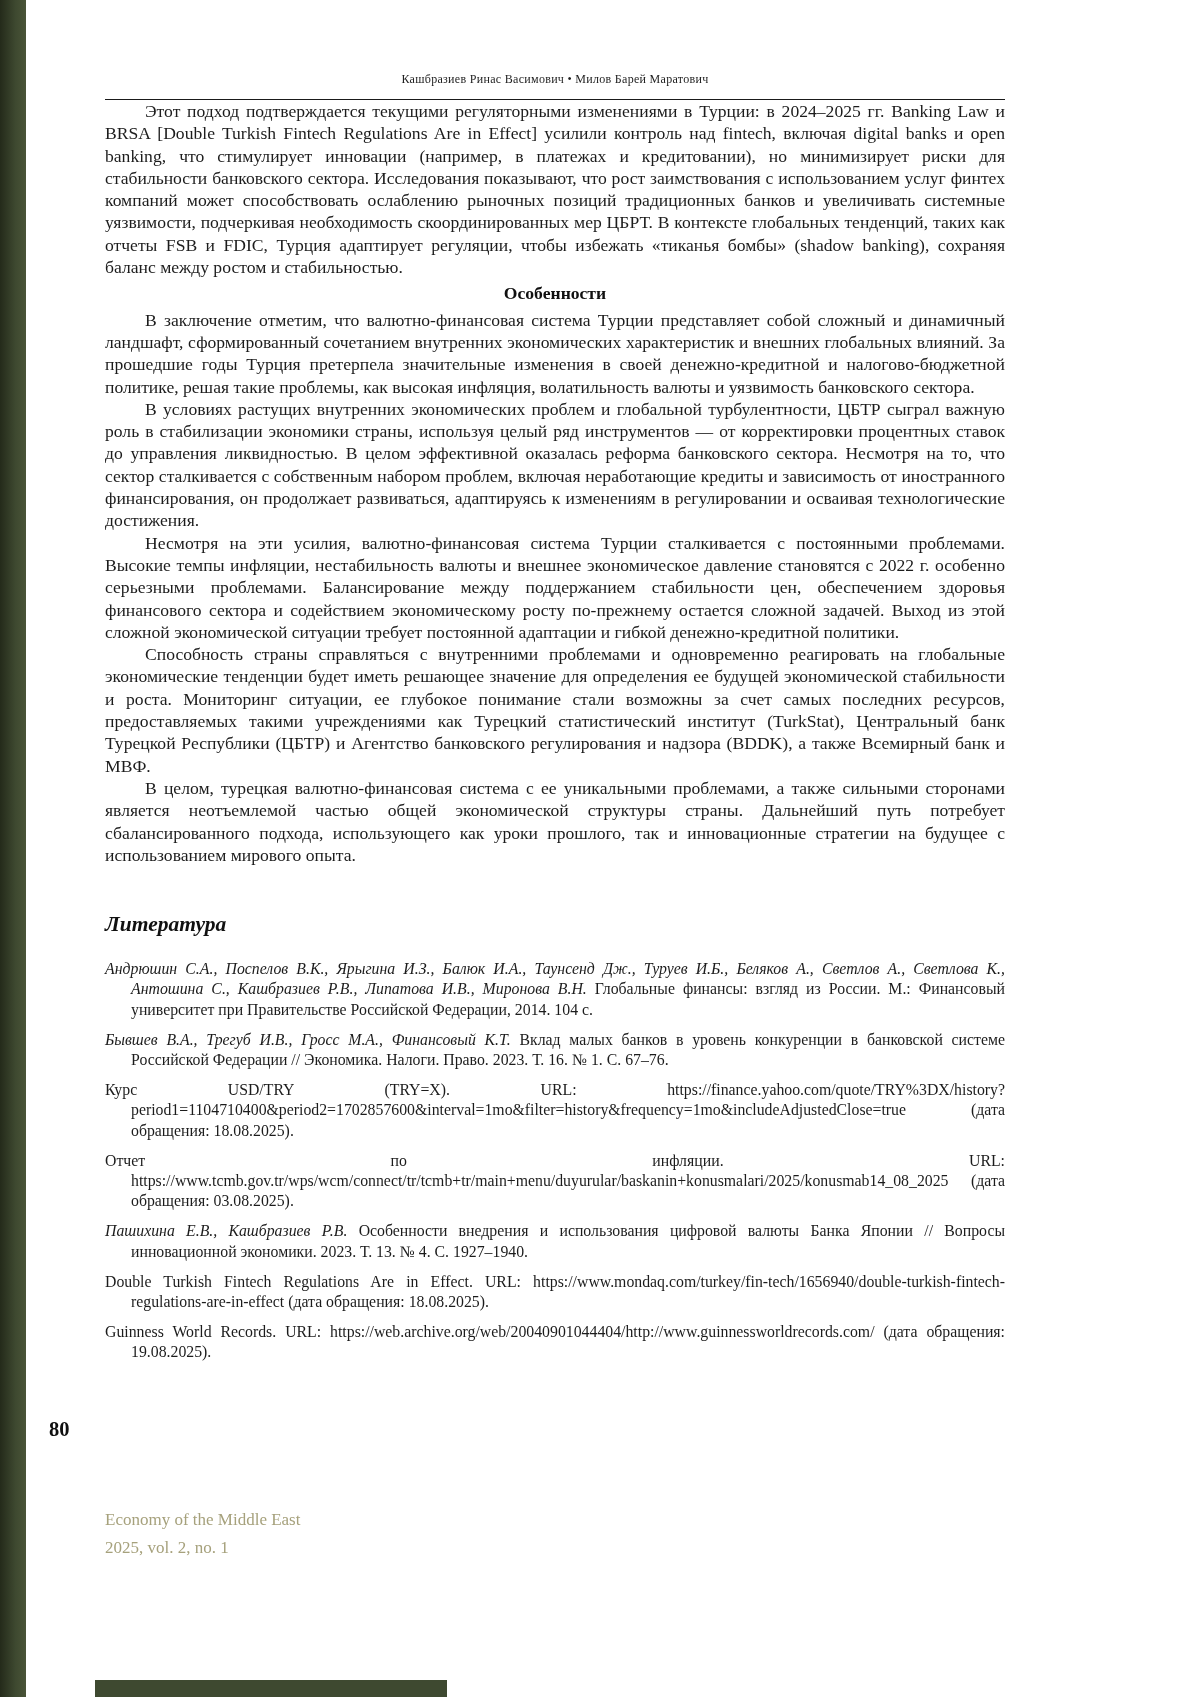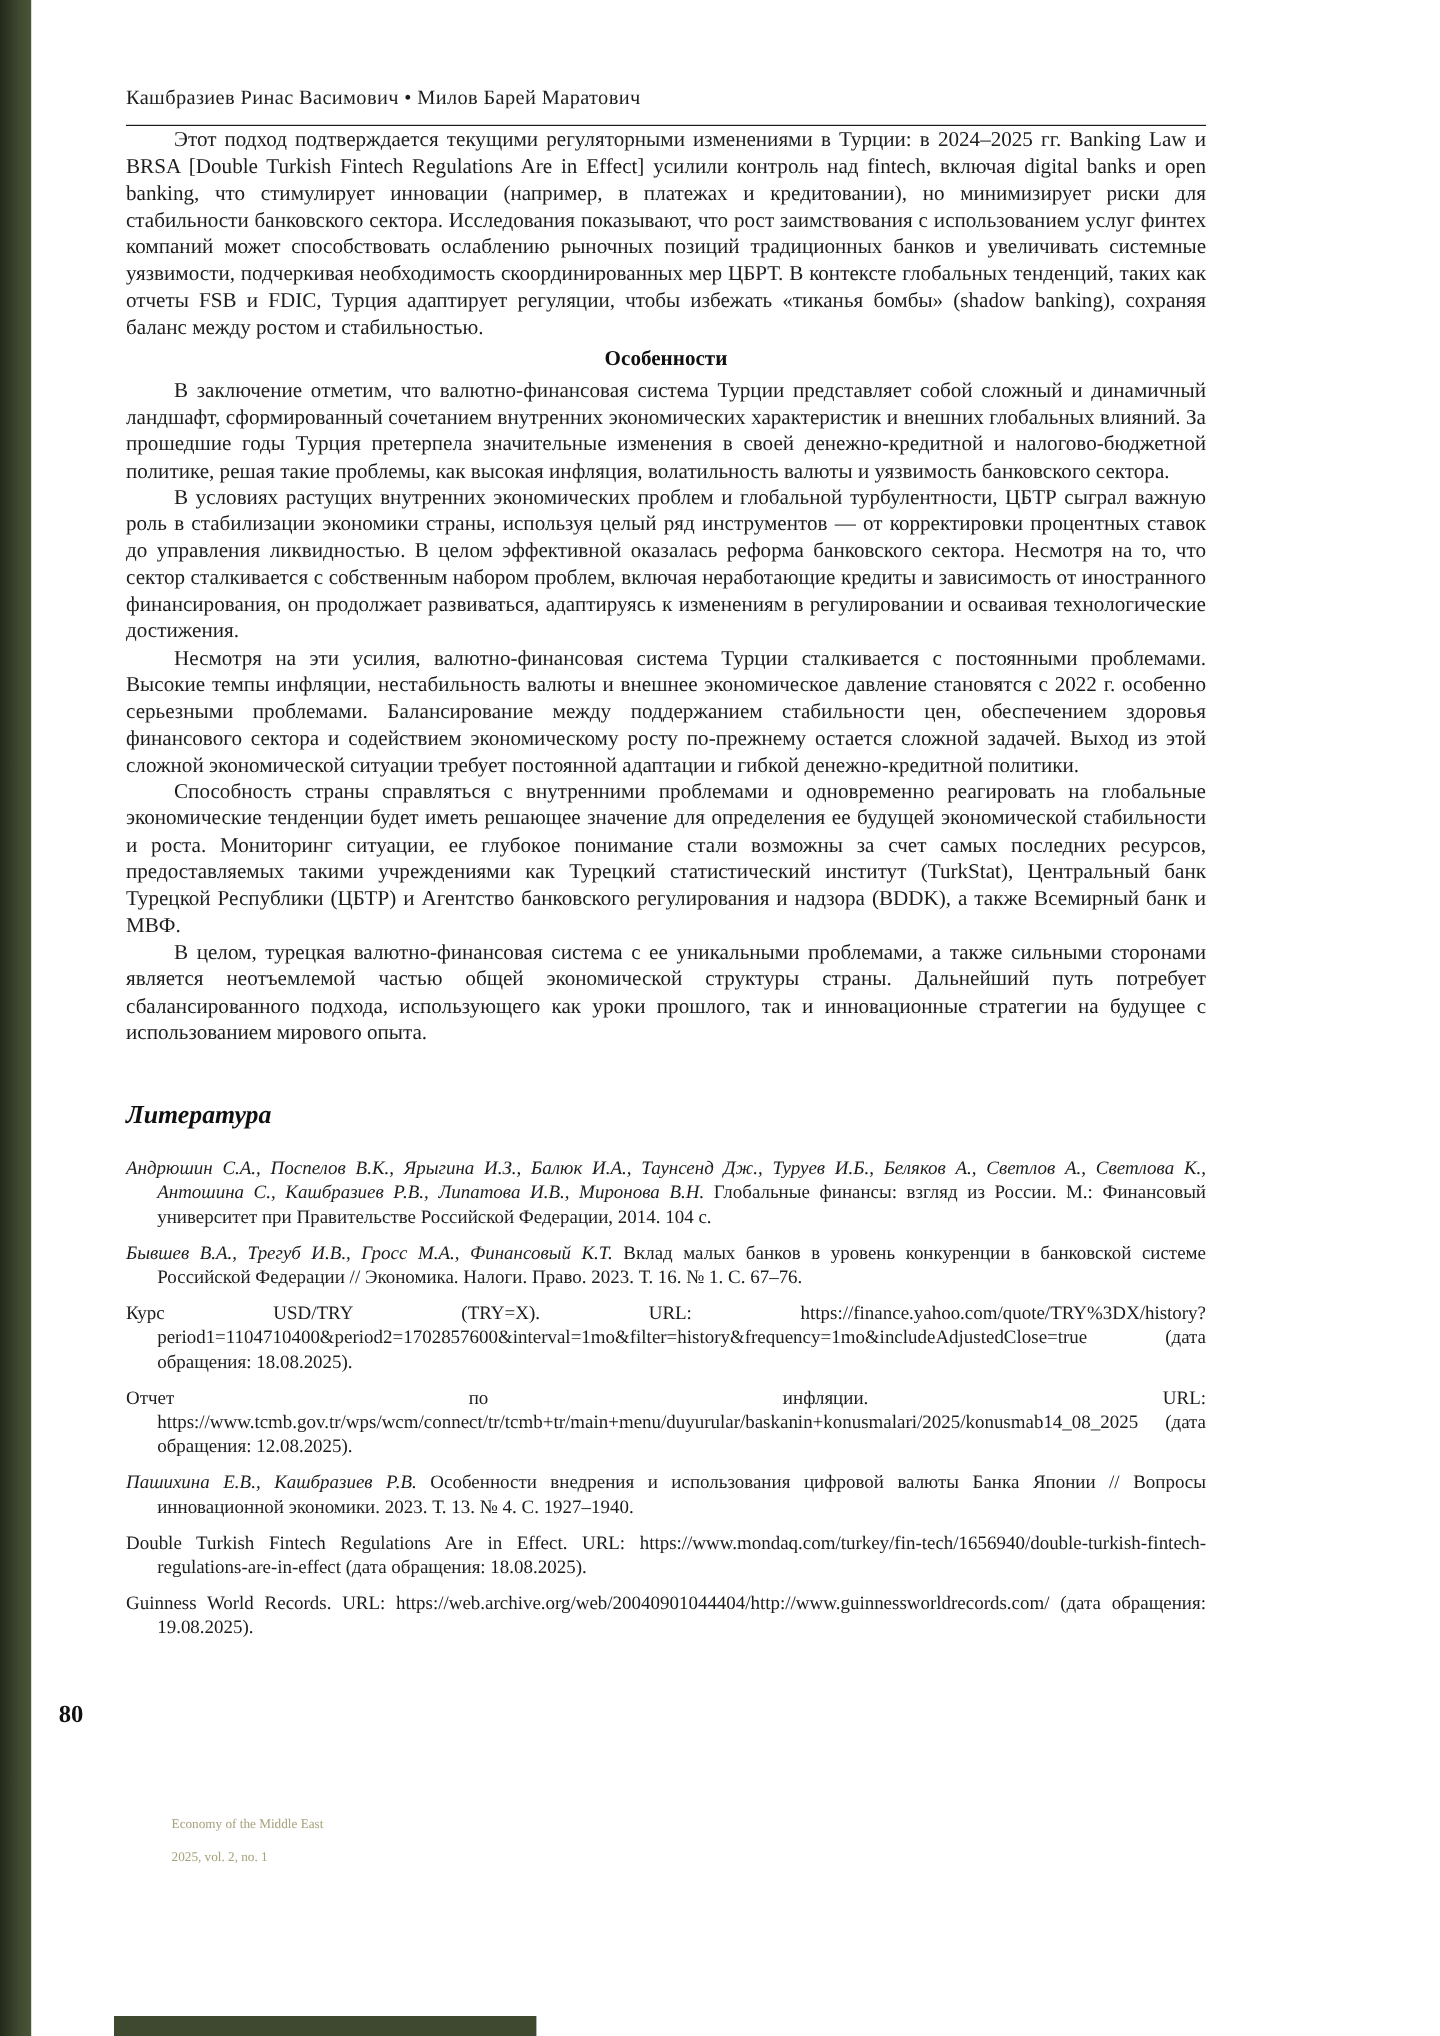--- a/index.html
+++ b/index.html
@@ -23,21 +23,22 @@
 
   .content {
     position: absolute;
     left: 105px;
     top: 0;
     width: 900px;
   }
 
   .running-head {
     margin-top: 72px;
-    font-size: 17px;
+    text-align: center;
+    font-size: 12px;
     letter-spacing: 0.3px;
     color: #1d1d1d;
   }
 
   .head-rule {
     height: 0;
     border-top: 1.7px solid #1a1a1a;
     margin-top: 12px;
   }
 
@@ -87,24 +88,23 @@
     top: 1418px;
     font-size: 20.5px;
     font-weight: bold;
     color: #101010;
   }
 
   .journal-footer {
     position: absolute;
     left: 105px;
     top: 1506px;
-    font-size: 11px;
+    font-size: 17px;
     line-height: 28px;
     color: var(--footer, #a6a17c);
-    margin-left: 38px;
   }
 
   .bottom-bar {
     position: absolute;
     left: 95px;
     bottom: 0;
     width: 352px;
     height: 17px;
     background: var(--accent, #3e4930);
   }
@@ -144,21 +144,21 @@
       <div class="ref">
         <i>Бывшев В.А., Трегуб И.В., Гросс М.А., Финансовый К.Т.</i>
         <span>Вклад малых банков в уровень конкуренции в банковской системе Российской Федерации // Экономика. Налоги. Право. 2023. Т. 16. № 1. С. 67–76.</span>
       </div>
       <div class="ref">
         <i></i>
         <span>Курс USD/TRY (TRY=X). URL: https://finance.yahoo.com/quote/TRY%3DX/history?period1=1104710400&amp;period2=1702857600&amp;interval=1mo&amp;filter=history&amp;frequency=1mo&amp;includeAdjustedClose=true (дата обращения: 18.08.2025).</span>
       </div>
       <div class="ref">
         <i></i>
-        <span>Отчет по инфляции. URL: https://www.tcmb.gov.tr/wps/wcm/connect/tr/tcmb+tr/main+menu/duyurular/baskanin+konusmalari/2025/konusmab14_08_2025 (дата обращения: 12.08.2025).</span>
+        <span>Отчет по инфляции. URL: https://www.tcmb.gov.tr/wps/wcm/connect/tr/tcmb+tr/main+menu/duyurular/baskanin+konusmalari/2025/konusmab14_08_2025 (дата обращения: 03.08.2025).</span>
       </div>
       <div class="ref">
         <i>Пашихина Е.В., Кашбразиев Р.В.</i>
         <span>Особенности внедрения и использования цифровой валюты Банка Японии // Вопросы инновационной экономики. 2023. Т. 13. № 4. С. 1927–1940.</span>
       </div>
       <div class="ref">
         <i></i>
         <span>Double Turkish Fintech Regulations Are in Effect. URL: https://www.mondaq.com/turkey/fin-tech/1656940/double-turkish-fintech-regulations-are-in-effect (дата обращения: 18.08.2025).</span>
       </div>
       <div class="ref">

